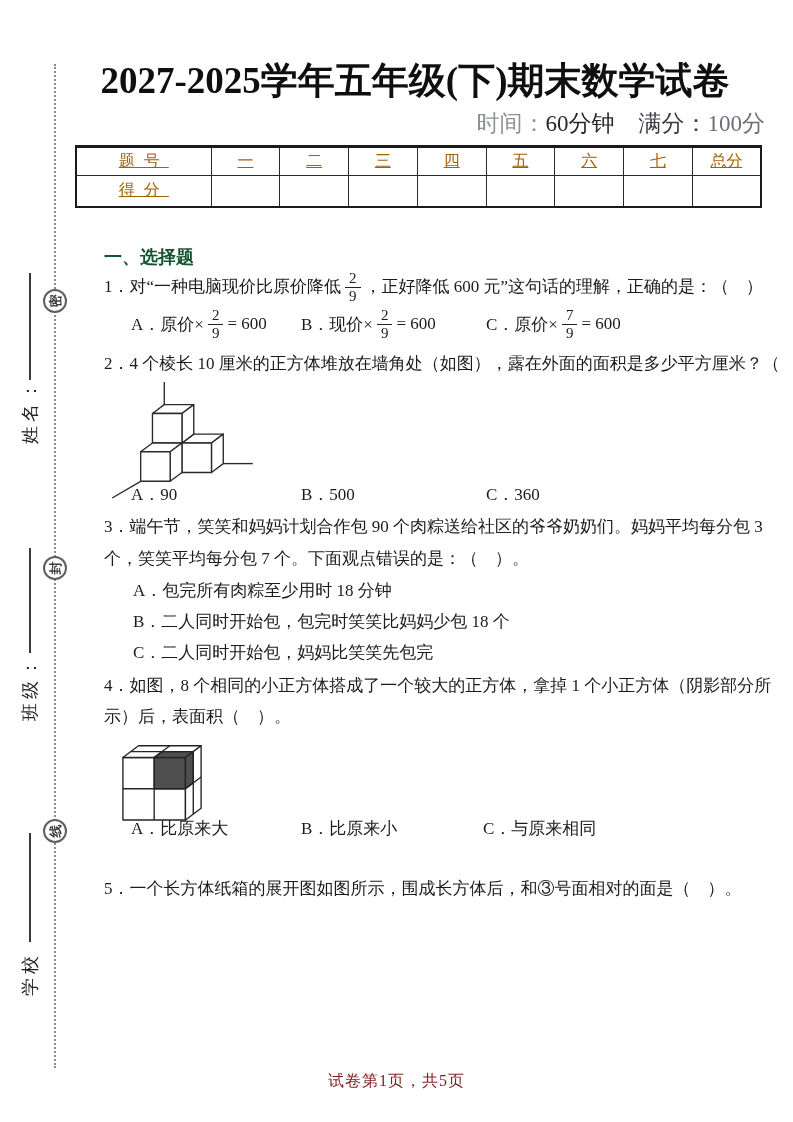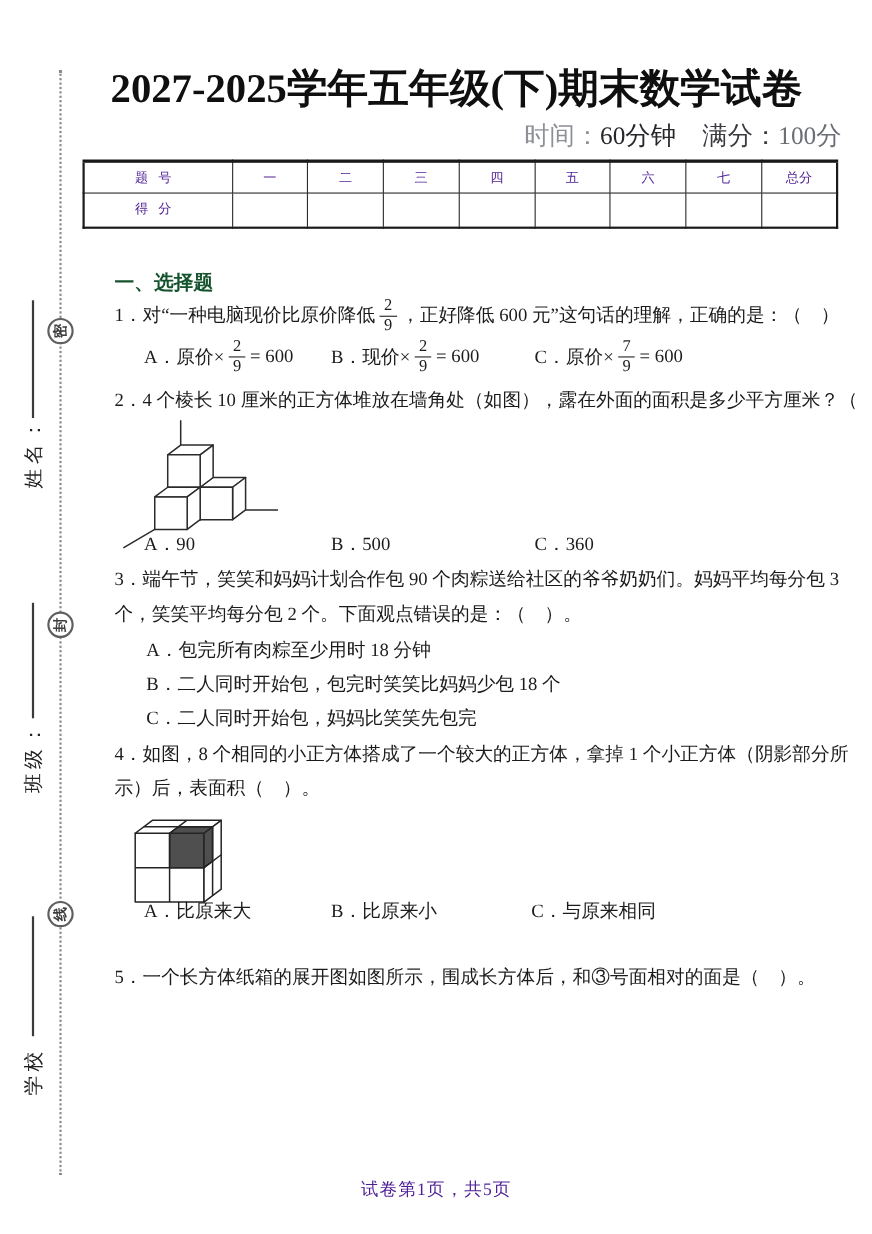--- a/index.html
+++ b/index.html
@@ -35,34 +35,34 @@
   .meta .lab1 { color:#8d9096; }
   .meta .val1 { color:#26262b; }
   .meta .lab2 { color:#3a3a40; margin-left:24px; }
   .meta .val2 { color:#6b6e74; }
   
   .score-table {
     position:absolute; left:75px; top:145px; width:687px; border-collapse:collapse;
     table-layout:fixed; border:2px solid #1a1a1a; border-top-width:3px;
   }
   .score-table td {
-    border:1.5px solid #2a2a2a; text-align:center; font-size:12px; color:#4c1d95;
-    height:29px; overflow:hidden;
+    border:1.5px solid #2a2a2a; text-align:center; font-size:16px; color:#a16207;
+    height:29px; overflow:hidden;text-decoration:underline;
   }
   .score-table tr + tr td { height:31px; }
   .score-table .first-col { letter-spacing:9px; }
   
   .sec-title { position:absolute; left:104px; font-size:18px; font-weight:bold; color:#14532d; }
   .qline { position:absolute; left:104px; width:666px; font-size:17px; line-height:22px; color:#1b1b1b; white-space:nowrap; }
   .flexline { display:flex; align-items:center; }
   .opt-abs { position:absolute; font-size:17px; color:#1b1b1b; white-space:nowrap; }
   .frac { display:inline-flex; flex-direction:column; align-items:center; font-size:15px; line-height:1.1; margin:0 4px; vertical-align:middle; }
   .frac .den { border-top:1.6px solid #222; }
   .frac .num, .frac .den { padding:0 4px; }
-  .footer { position:absolute; left:0; top:1071px; width:793px; text-align:center; font-size:16px; color:#4c1d95; letter-spacing:1px; }
+  .footer { position:absolute; left:0; top:1071px; width:793px; text-align:center; font-size:16px; color:#7f1d1d; letter-spacing:1px; }
   figure { position:absolute; }
 </style>
 </head>
 <body>
 
 <div class="page">
 
   <div class="seal-dotted"></div>
   <div class="seal-stamp" style="top:289px;">
       <span>密</span>
@@ -197,21 +197,21 @@
       </g>
     </svg>
   </figure>
   <div class="opt-abs" style="left:131px; top:483px;">A．90</div>
   <div class="opt-abs" style="left:301px; top:483px;">B．500</div>
   <div class="opt-abs" style="left:486px; top:483px;">C．360</div>
 
   <div class="qline" style="top:516px;">
     <span>3．</span><span>端午节，笑笑和妈妈计划合作包 90 个肉粽送给社区的爷爷奶奶们。妈妈平均每分包 3</span>
   </div>
-  <div class="qline" style="top:548px;">个，笑笑平均每分包 2 个。下面观点错误的是：（　）。</div>
+  <div class="qline" style="top:548px;">个，笑笑平均每分包 7 个。下面观点错误的是：（　）。</div>
   <div class="opt-abs" style="left:133px; top:579px;font-family:Liberation Serif, serif;">A．包完所有肉粽至少用时 18 分钟</div>
   <div class="opt-abs" style="left:133px; top:610px;">B．二人同时开始包，包完时笑笑比妈妈少包 18 个</div>
   <div class="opt-abs" style="left:133px; top:641px;">C．二人同时开始包，妈妈比笑笑先包完</div>
 
   <div class="qline" style="top:675px;">
     <span>4．</span><span>如图，8 个相同的小正方体搭成了一个较大的正方体，拿掉 1 个小正方体（阴影部分所</span>
   </div>
   <div class="qline" style="top:706px;">示）后，表面积（　）。</div>
   <figure style="left:113px; top:736px;">
     <svg width="98" height="86" viewBox="0 0 100 88">

